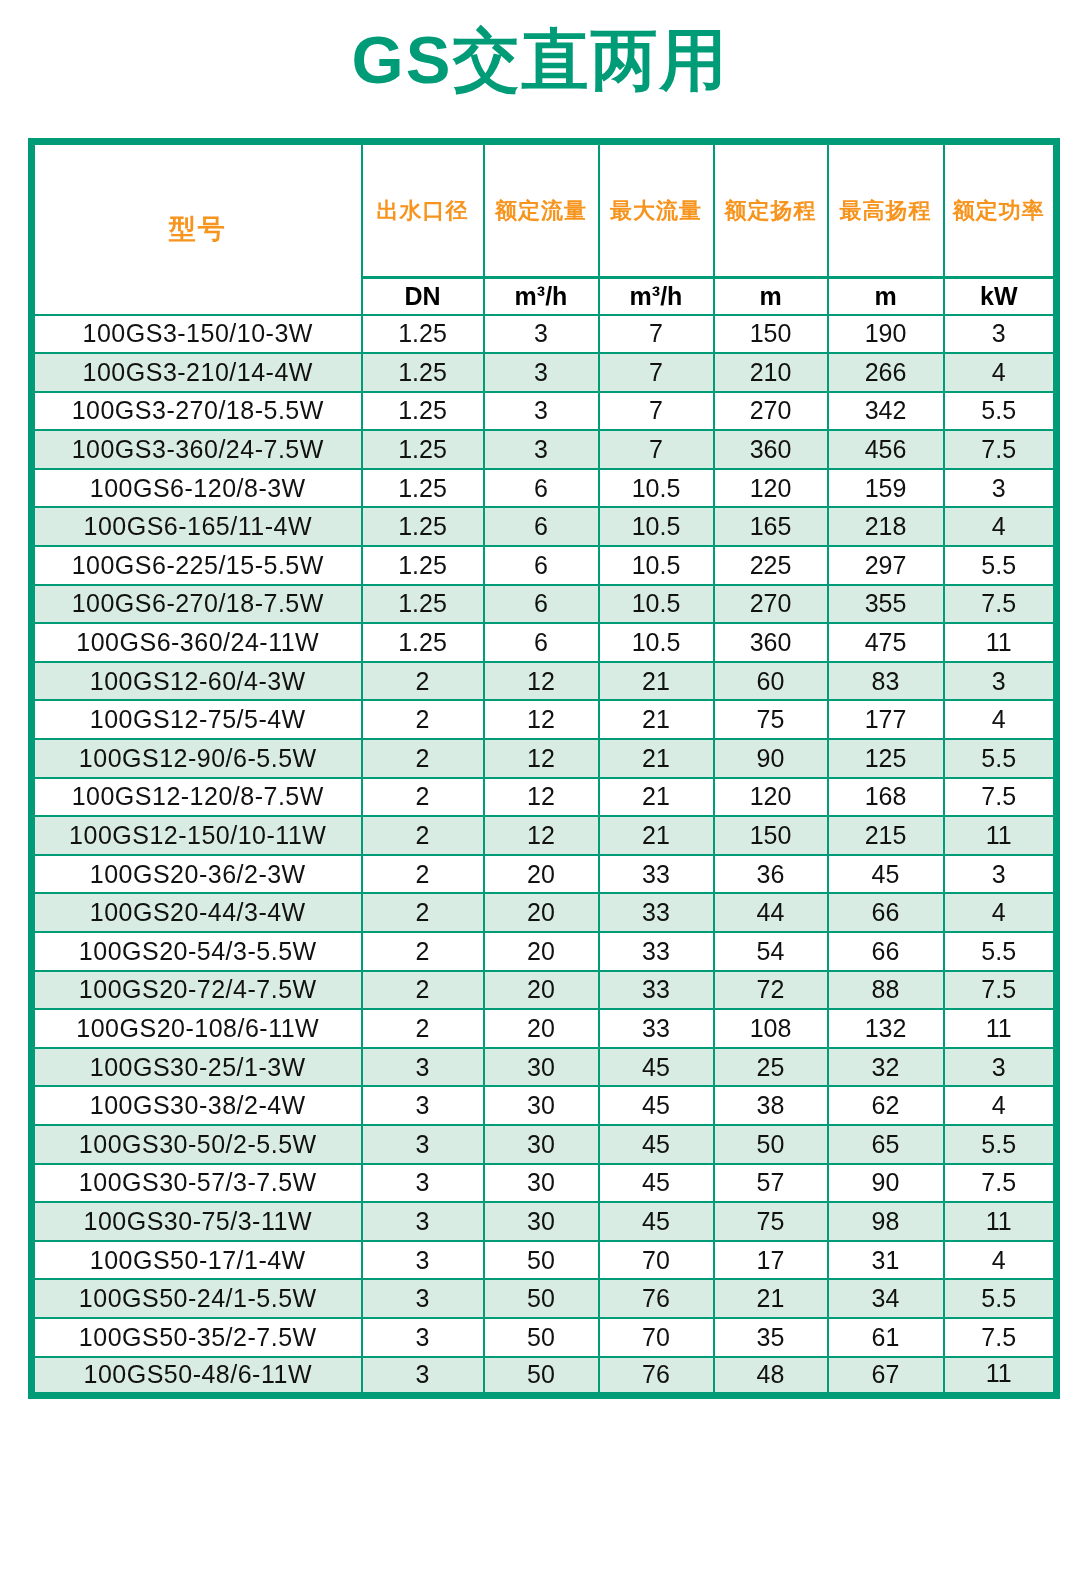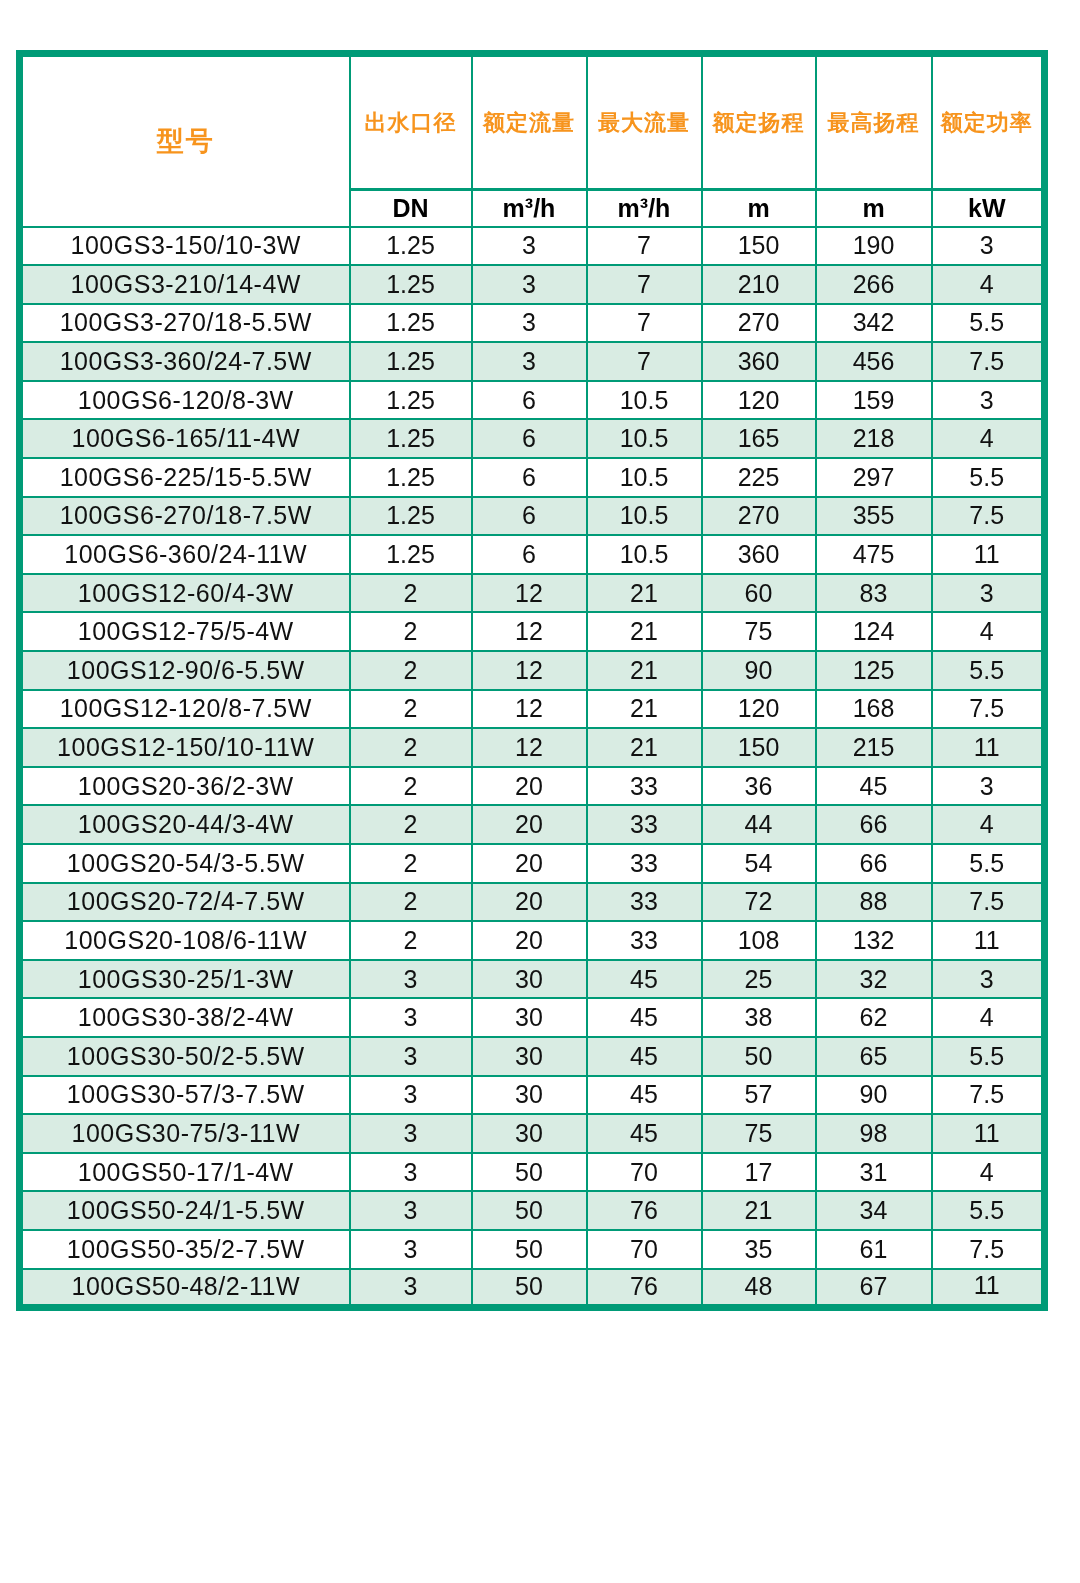--- a/index.html
+++ b/index.html
@@ -34,21 +34,21 @@
     font-size: 67px;
     line-height: 88px;
   }
   .title-line.second {
     line-height: 92px;
   }
   table.spec-table {
     border-collapse: collapse;
     table-layout: fixed;
     width: 1025px;
-    margin: 34px 0 0 16px;
+    margin: 34px 0 0 28px;
     border: 7px solid var(--green);
   }
   .spec-table th, .spec-table td {
     border: 2px solid var(--green);
     text-align: center;
     vertical-align: middle;
     padding: 0;
     color: var(--ink);
     overflow: hidden;
     white-space: nowrap;
@@ -94,20 +94,21 @@
     line-height: 1.1;
     padding-top: 2px;
   }
 </style>
 </head>
 <body>
 
 <div class="page">
 
   <div class="title-block">
+    <div class="title-line">GS交直两用</div>
   </div>
 
   <table class="spec-table">
     <colgroup>
       <col style="width:330px">
       <col style="width:122px">
       <col style="width:115px">
       <col style="width:115px">
       <col style="width:114px">
       <col style="width:116px">
@@ -222,21 +223,21 @@
           <td>60</td>
           <td>83</td>
           <td>3</td>
         </tr>
         <tr>
           <td class="model">100GS12-75/5-4W</td>
           <td>2</td>
           <td>12</td>
           <td>21</td>
           <td>75</td>
-          <td>124</td>
+          <td>177</td>
           <td>4</td>
         </tr>
         <tr>
           <td class="model">100GS12-90/6-5.5W</td>
           <td>2</td>
           <td>12</td>
           <td>21</td>
           <td>90</td>
           <td>125</td>
           <td>5.5</td>
@@ -370,21 +371,21 @@
         <tr>
           <td class="model">100GS50-35/2-7.5W</td>
           <td>3</td>
           <td>50</td>
           <td>70</td>
           <td>35</td>
           <td>61</td>
           <td>7.5</td>
         </tr>
         <tr>
-          <td class="model">100GS50-48/2-11W</td>
+          <td class="model">100GS50-48/6-11W</td>
           <td>3</td>
           <td>50</td>
           <td>76</td>
           <td>48</td>
           <td>67</td>
           <td>11</td>
         </tr>
       </tbody>
   </table>
 

